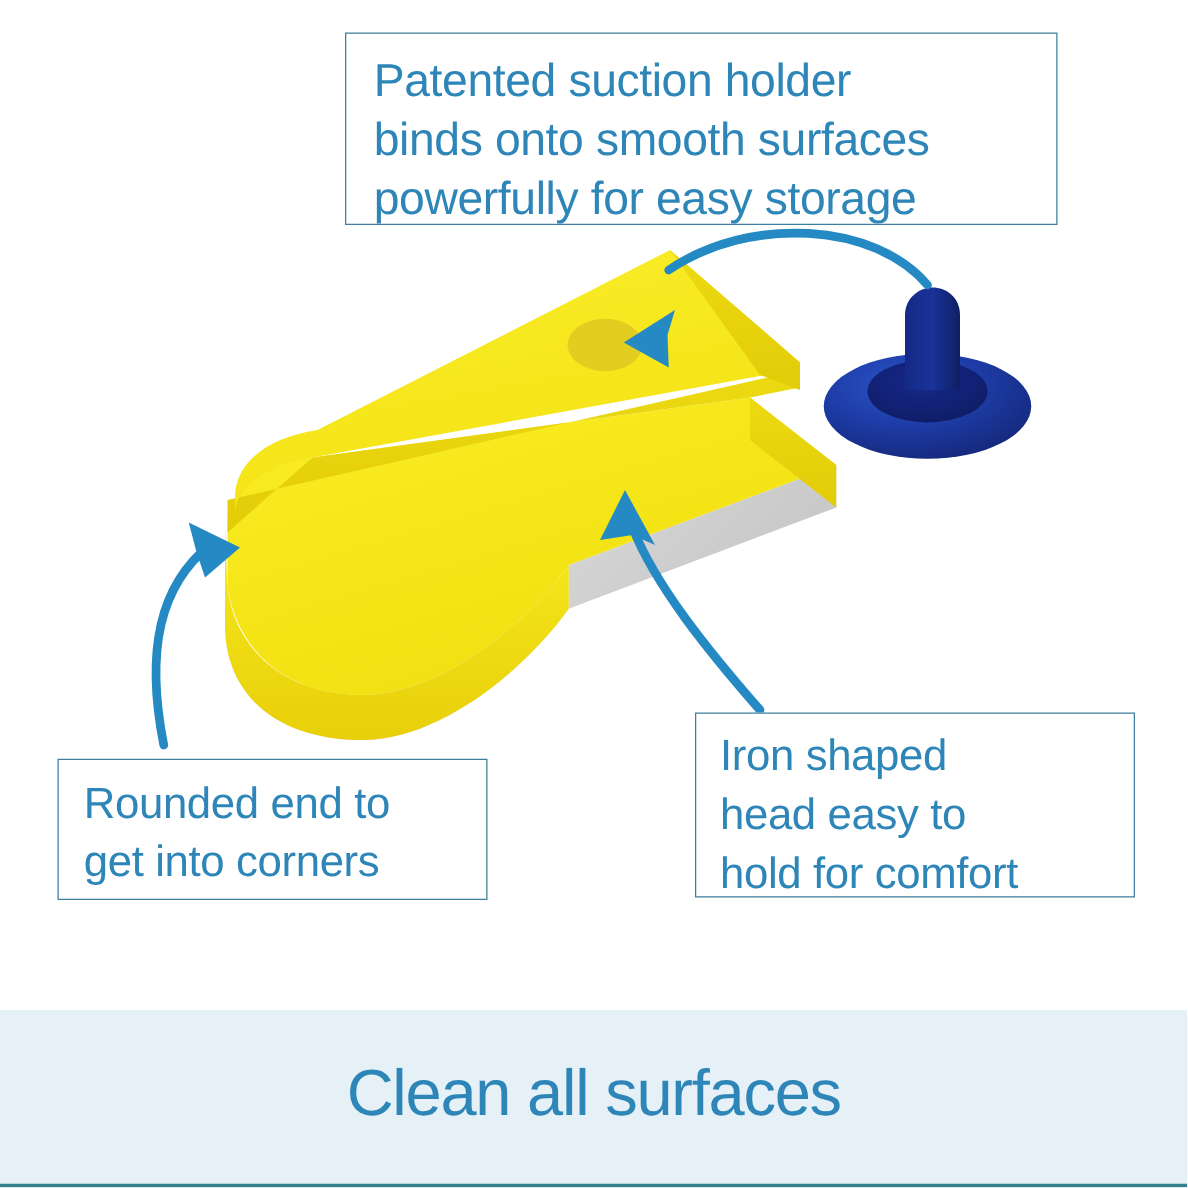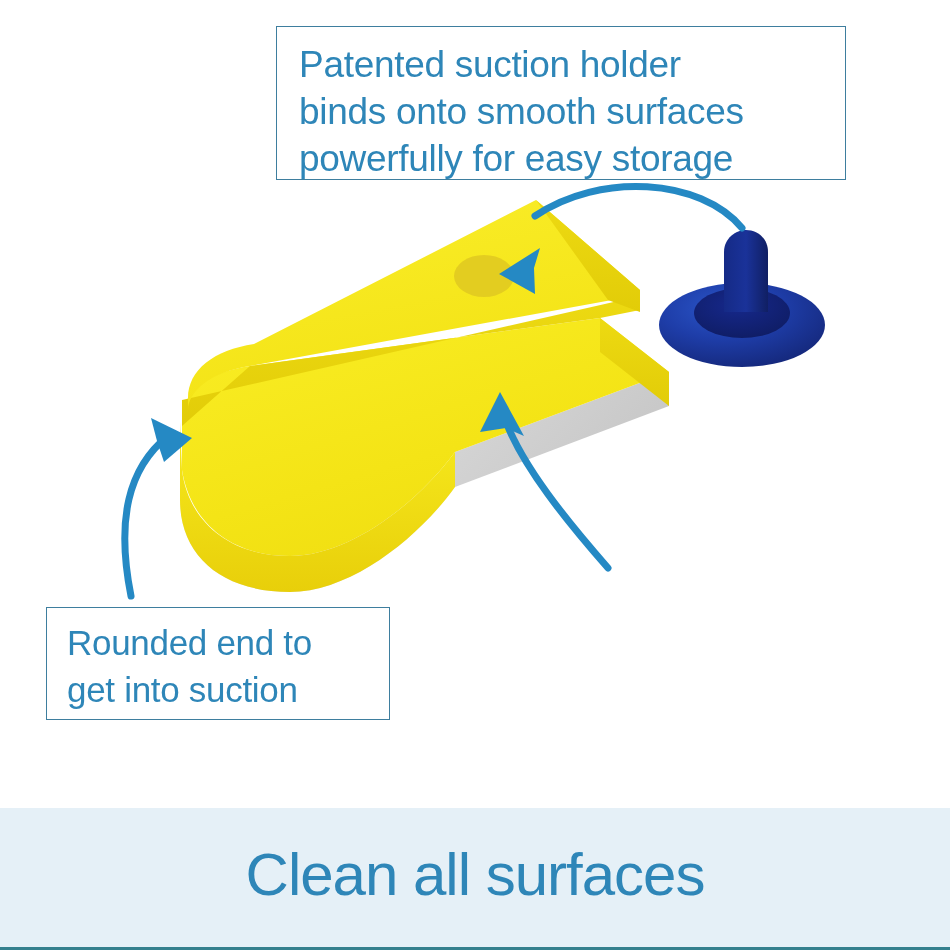--- a/index.html
+++ b/index.html
@@ -80,21 +80,21 @@
     height: 142px;
     background: #E5F0F7;
     display: flex;
     align-items: center;
     justify-content: center;
     border-bottom: 3px solid #34808E;
     box-sizing: border-box;
   }
   #banner-title {
     font-family: "Liberation Sans", sans-serif;
-    font-size: 60px;
+    font-size: 52px;
     font-weight: 400;
     color: #2E86B8;
     letter-spacing: -1px;
     line-height: 1;
     padding-bottom: 6px;
   }
 </style>
 </head>
 <body>
 
@@ -229,21 +229,26 @@
   </svg>
 
   <div class="callout" id="callout-suction">
     <span class="callout-text">Patented suction holder
 binds onto smooth surfaces
 powerfully for easy storage</span>
   </div>
 
   <div class="callout" id="callout-rounded">
     <span class="callout-text">Rounded end to
-get into suction</span>
-  </div>
-
+get into corners</span>
+  </div>
+
+  <div class="callout" id="callout-iron">
+    <span class="callout-text">Iron shaped
+head easy to
+hold for comfort</span>
+  </div>
 
   <div id="bottom-banner">
     <div id="banner-title">Clean all surfaces</div>
   </div>
 
 </div>
 
 </body></html>

